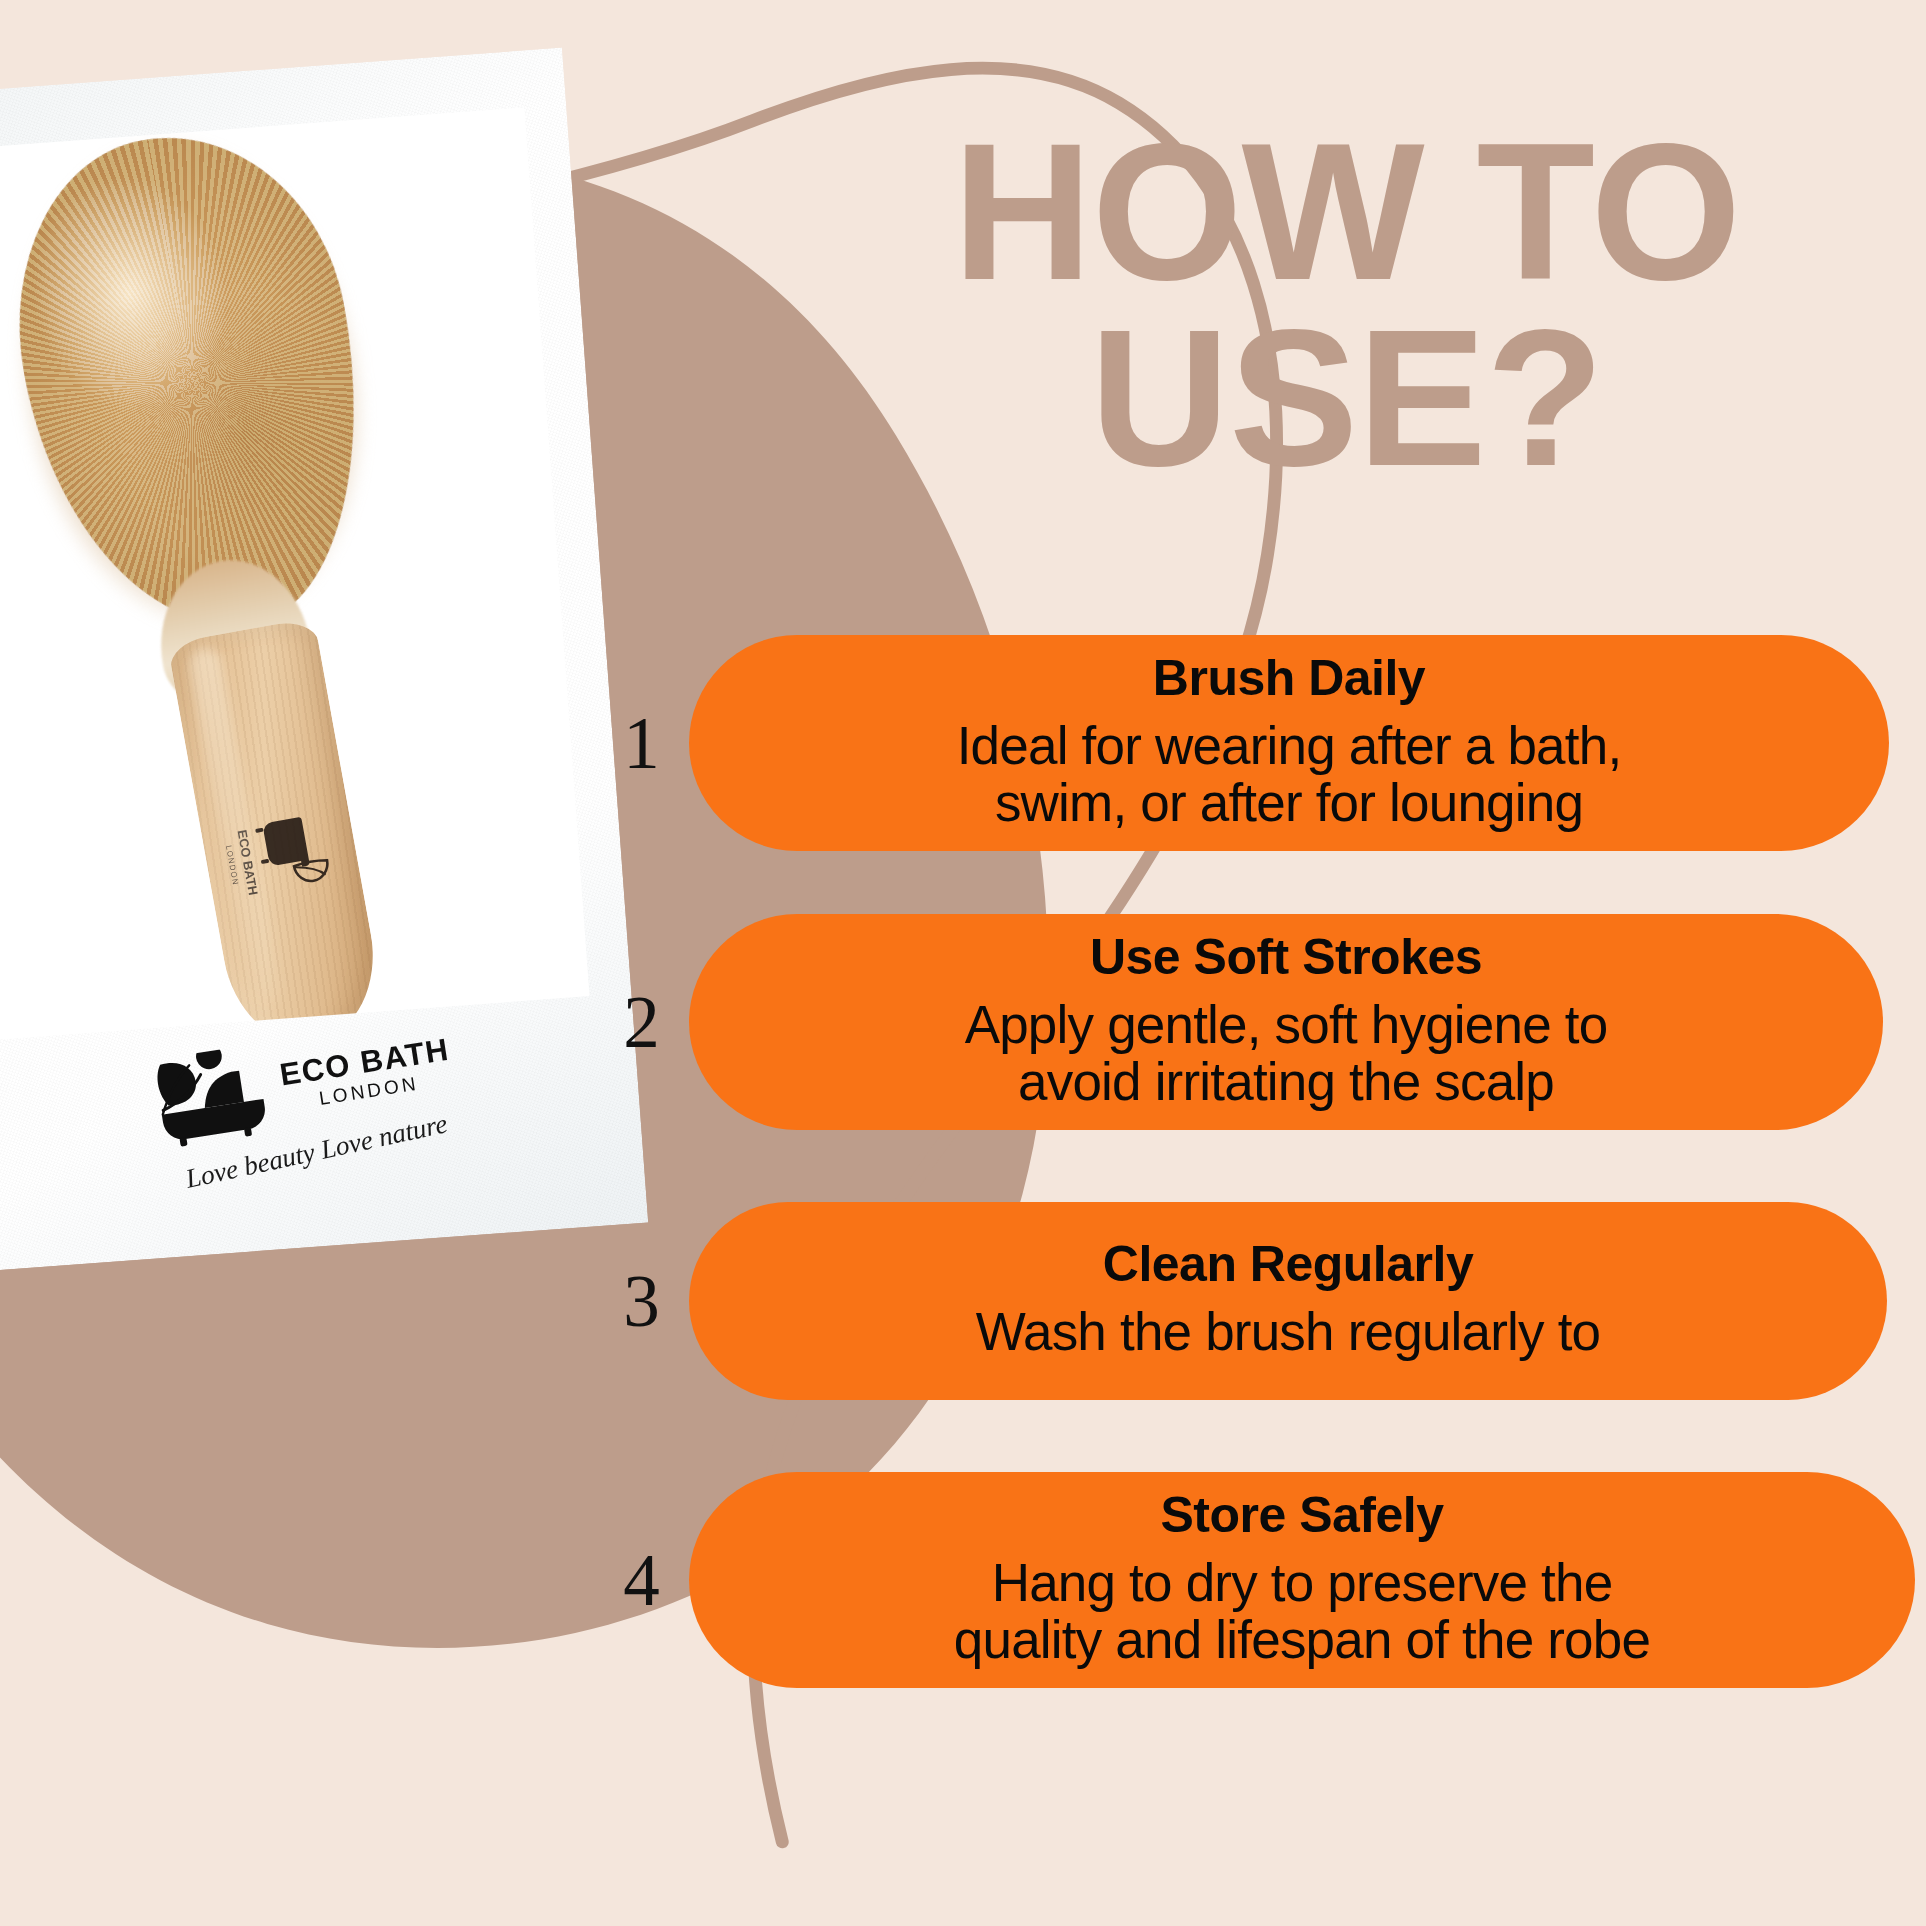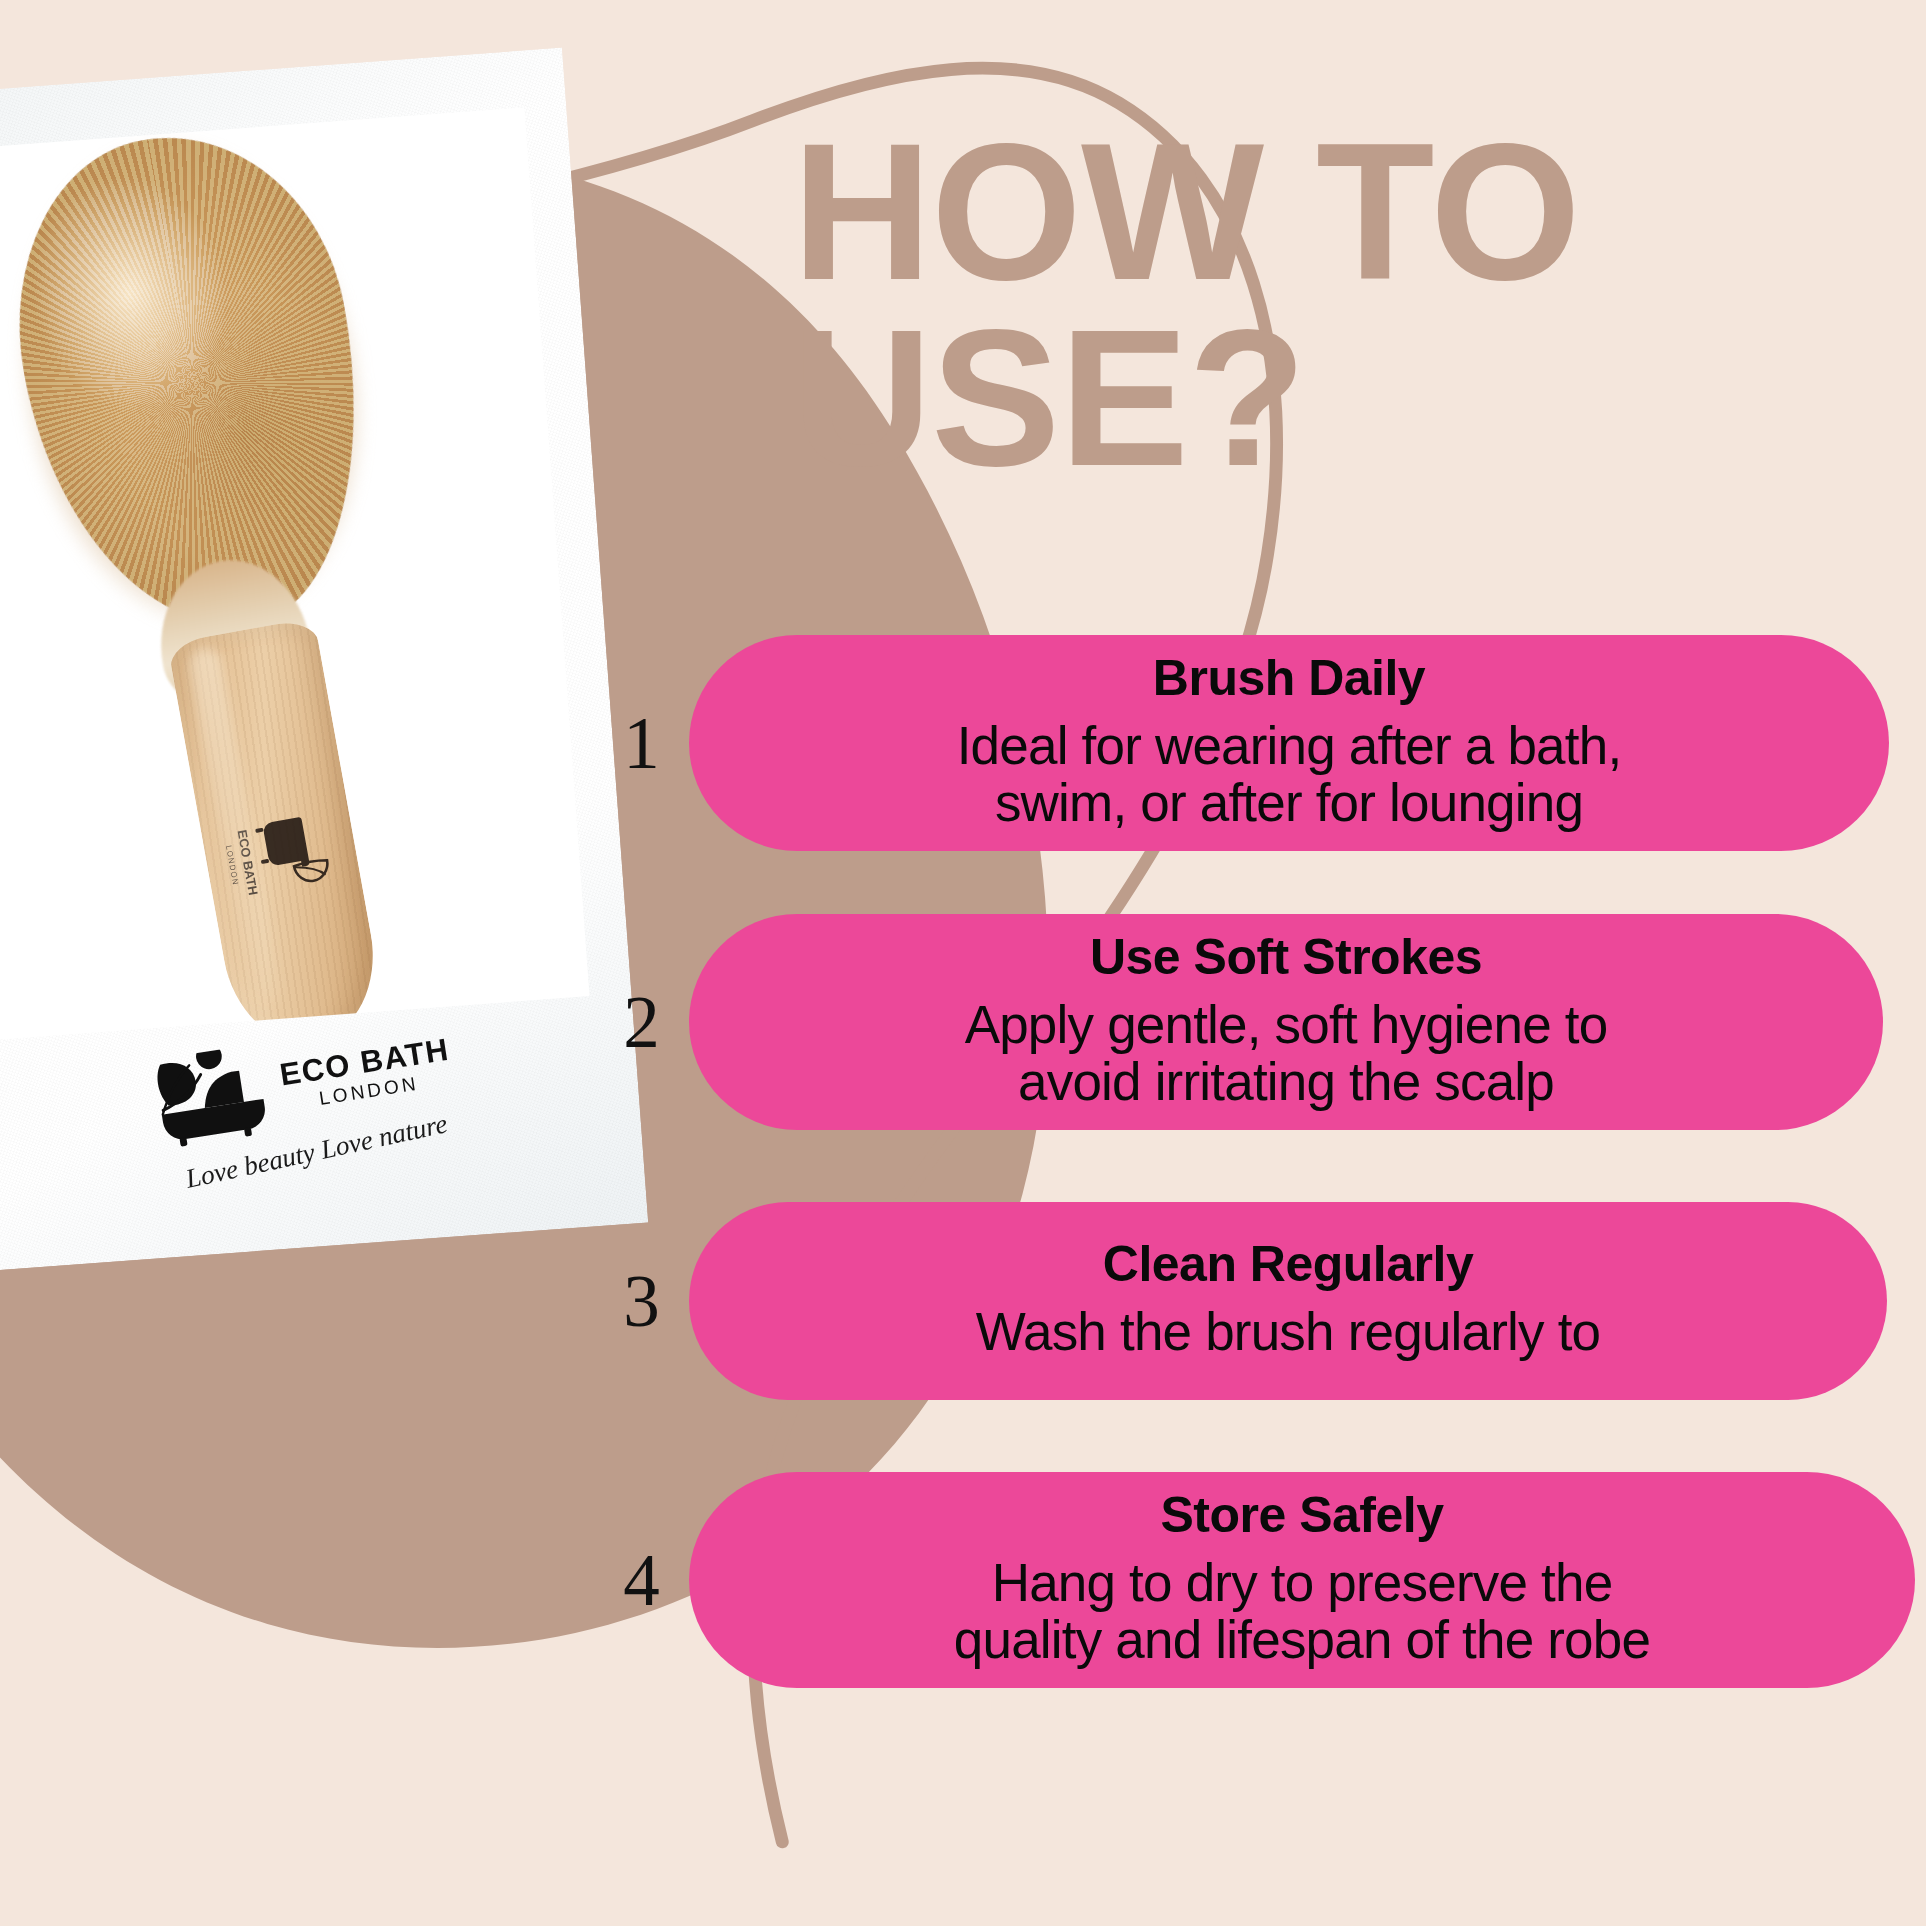--- a/index.html
+++ b/index.html
@@ -158,21 +158,21 @@
     transform: rotate(-3.4deg);
     white-space: nowrap;
   }
 
   
   #headline {
     position: absolute;
     left: 792px;
     top: 119px;
     width: 1109px;
-    text-align: left;
+    text-align: center;
     color: #BD9D8B;
     font-family: "Liberation Sans", sans-serif;
     font-weight: bold;
     font-size: 194px;
     line-height: 0.96;
     letter-spacing: -1px;
   }
   #headline .l2 { display: block; }
 
   
@@ -195,21 +195,21 @@
     text-align: center;
     font-family: "Liberation Serif", serif;
     font-weight: normal;
     font-size: 73px;
     color: #111111;
     line-height: 1;
   }
   .step-card {
     position: relative;
     flex: 1 1 auto;
-    background: #ec4899;
+    background: #f97316;
     border-radius: 119px;
     padding: 16px 46px 20px 46px;
     text-align: center;
     box-sizing: border-box;
     min-height: 198px;
     display: flex;
     flex-direction: column;
     justify-content: center;
   }
   .step-title {

